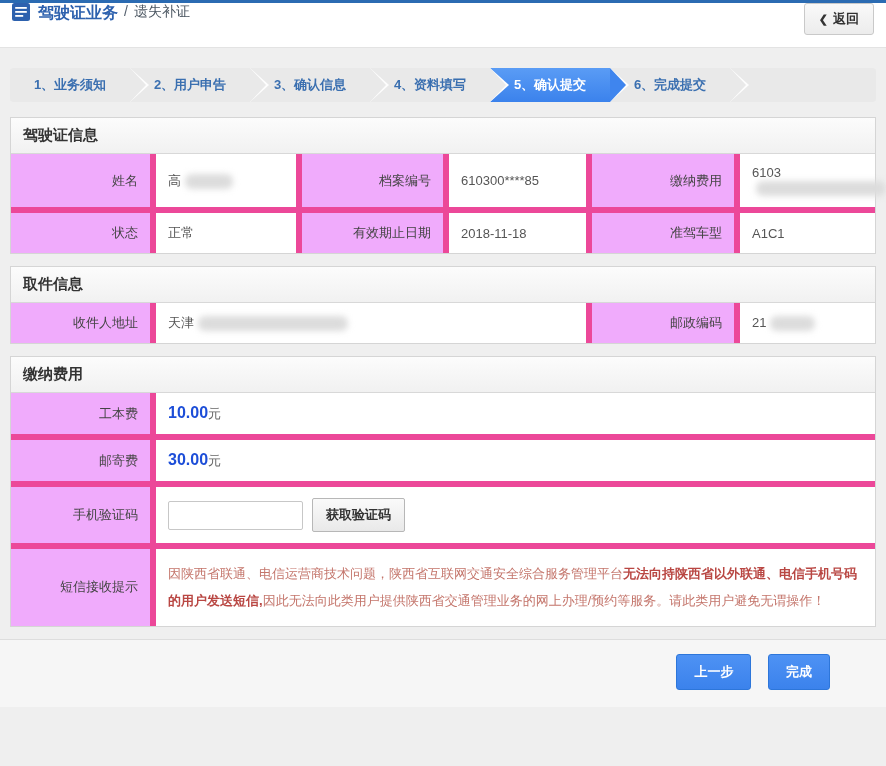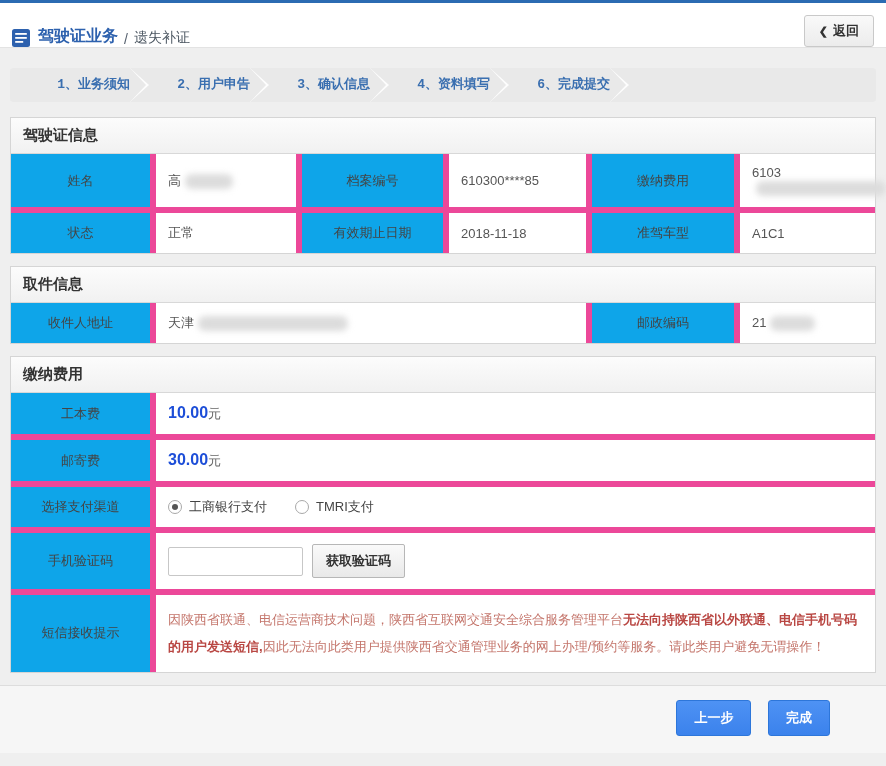--- a/index.html
+++ b/index.html
@@ -4,21 +4,21 @@
 <style>
   * { margin:0; padding:0; box-sizing:border-box; }
   html,body { width:886px; height:766px; }
   body {
     font-family:"Liberation Sans","DejaVu Sans",sans-serif;
     background:#efefef; color:#444; font-size:13px; overflow:hidden;
   }
   .top-accent { height:3px; background:#2b6bb2; }
   
   .page-header {
-    background:#fff; height:45px; display:flex; align-items:flex-end;
+    background:#fff; height:45px; display:flex; align-items:flex-start;
     padding:0 12px; border-bottom:1px solid #e3e3e3;
   }
   .hdr-icon { width:18px; height:18px; margin-right:8px; flex:0 0 auto; }
   .hdr-title { color:#2d61ae; font-size:16px; font-weight:bold; }
   .hdr-sep { color:#55606e; font-size:14px; margin:0 6px; }
   .hdr-sub { color:#4a5560; font-size:14px; }
   .spacer { flex:1; }
   .back-btn {
     background:linear-gradient(#f9f9f9,#ececec); border:1px solid #c9c9c9;
     border-radius:3px; padding:6px 14px; font-size:13px; font-weight:bold;
@@ -26,22 +26,22 @@
   }
   .back-btn .chev { font-size:11px; color:#333; }
   
   .steps-wrap { padding:20px 10px 15px 10px; }
   .steps-bar {
     display:flex; height:34px; background:#e9e9e9; border-radius:4px;
     position:relative; overflow:hidden;
   }
   .step {
     position:relative; flex:0 0 120px; height:34px; line-height:34px;
-    text-align:right; background:#e9e9e9; color:#3a6fb0; font-weight:bold;
-    font-size:13px; cursor:pointer;font-family:Liberation Mono, monospace;
+    text-align:center; background:#e9e9e9; color:#3a6fb0; font-weight:bold;
+    font-size:13px; cursor:pointer;
   }
   .step::before, .step::after {
     content:""; position:absolute; top:0; width:0; height:0;
     border-top:17px solid transparent; border-bottom:17px solid transparent;
   }
   .step::before { right:-19px; border-left:19px solid #fdfdfd; z-index:1; }
   .step::after  { right:-16px; border-left:16px solid #e9e9e9; z-index:2; }
   .step.active { background:linear-gradient(#5a9cf5,#3b82ec); color:#fff; }
   .step.active::after { border-left-color:#3f85ee; }
   .step-filler { flex:1; background:#e9e9e9; }
@@ -50,21 +50,21 @@
   .section-title {
     background:linear-gradient(#fcfcfc,#f1f1f1); border-bottom:1px solid #d8d8d8;
     font-weight:bold; color:#333; font-size:15px; padding:8px 12px;
   }
   table.info { width:100%; border-collapse:collapse; table-layout:fixed; }
   table.info td { border:6px solid #ec4899; padding:11px 12px; font-size:13px; }
   table.info tr td:first-child { border-left:none; }
   table.info tr td:last-child { border-right:none; }
   table.info tr:first-child td { border-top:none; }
   table.info tr:last-child td { border-bottom:none; }
-  td.lbl { background:#0ea5e9; text-align:center; color:#444; white-space:nowrap; }
+  td.lbl { background:#f0abfc; text-align:right; color:#444; white-space:nowrap; }
   td.val { background:#fff; color:#555; }
   .redact {
     display:inline-block; vertical-align:middle; background:#dcdcdc;
     border-radius:7px; filter:blur(3px); height:15px; margin-left:4px;
   }
   .w48{width:48px}.w130{width:130px}.w40{width:40px}.w85{width:85px}.w150{width:150px}.w45{width:45px}
   
   .fee-amount { color:#1d4ed8; font-weight:bold; font-size:16px; }
   .fee-unit { color:#666; font-size:13px; }
   .radio-group { display:flex; align-items:center; gap:28px; }
@@ -121,20 +121,21 @@
     <span>返回</span>
   </button>
 </div>
 
 <div class="steps-wrap">
   <div class="steps-bar">
     <div class="step">1、业务须知</div>
     <div class="step">2、用户申告</div>
     <div class="step">3、确认信息</div>
     <div class="step">4、资料填写</div>
+    <div class="step active">5、确认提交</div>
     <div class="step">6、完成提交</div>
     <div class="step-filler"></div>
   </div>
 </div>
 
 <div class="section">
   <div class="section-title">驾驶证信息</div>
   <table class="info">
     <colgroup>
         <col style="width:142px">
@@ -201,35 +202,20 @@
         <span class="fee-amount">10.00</span><span class="fee-unit">元</span>
       </td>
     </tr>
     <tr>
       <td class="lbl">邮寄费</td>
       <td class="val">
         <span class="fee-amount">30.00</span><span class="fee-unit">元</span>
       </td>
     </tr>
     <tr>
-      <td class="lbl">选择支付渠道</td>
-      <td class="val">
-        <div class="radio-group">
-          <span class="radio-opt">
-            <span class="radio checked"></span>
-            <span>工商银行支付</span>
-          </span>
-          <span class="radio-opt">
-            <span class="radio"></span>
-            <span>TMRI支付</span>
-          </span>
-        </div>
-      </td>
-    </tr>
-    <tr>
       <td class="lbl">手机验证码</td>
       <td class="val">
         <div class="code-row">
           <input class="code-input" type="text" value="" style="">
           <button class="code-btn">获取验证码</button>
         </div>
       </td>
     </tr>
     <tr>
       <td class="lbl">短信接收提示</td>

